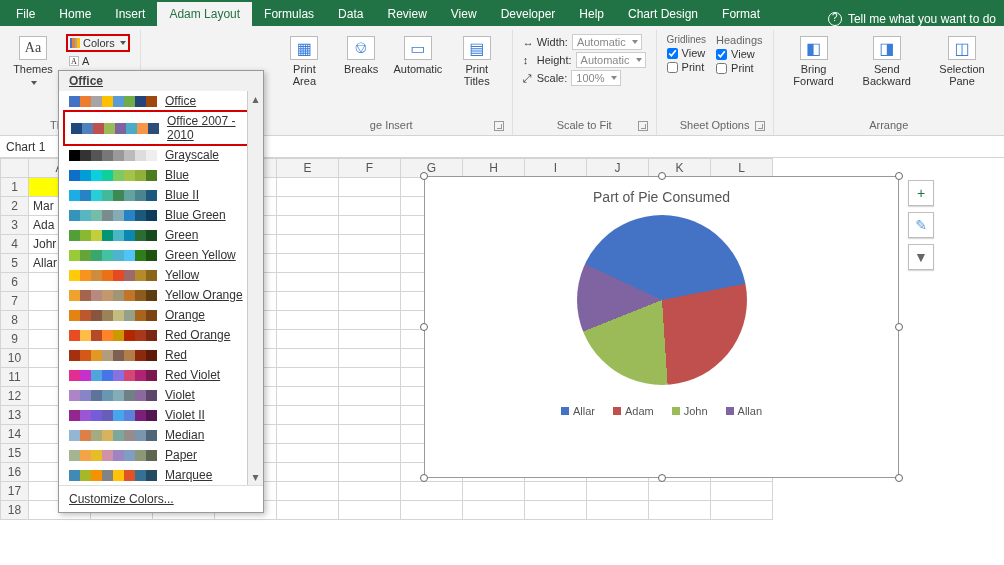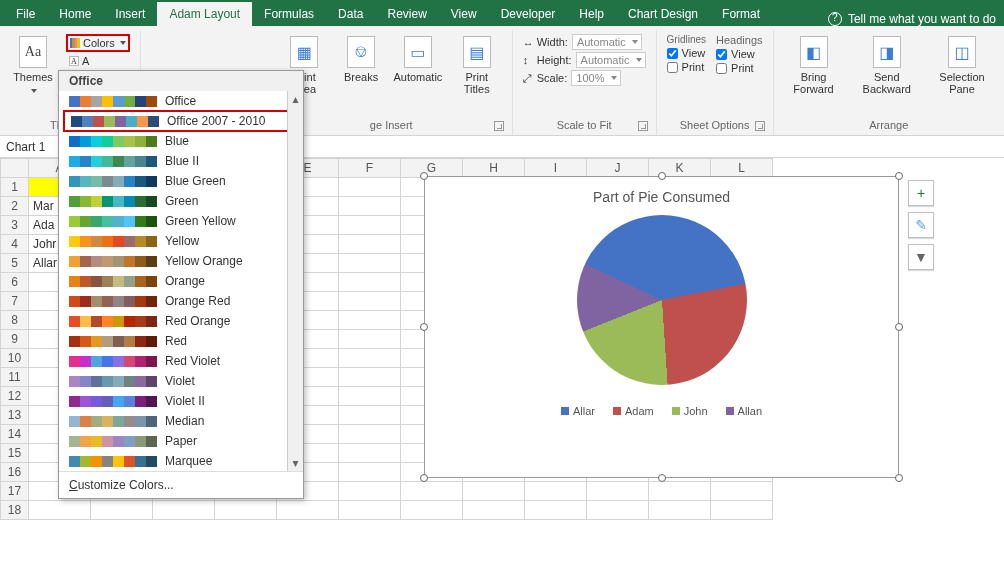--- a/index.html
+++ b/index.html
@@ -15,21 +15,21 @@
 
   
   .ribbon { background: #f3f3f3; height: 110px; border-bottom: 1px solid #d4d4d4; display:flex; padding:4px 0 0 6px; gap:0; position:relative; }
   .group { display:flex; flex-direction:column; height:100%; padding:0 10px; border-right:1px solid #e0e0e0; position:relative; }
   .group-body { flex:1; display:flex; align-items:flex-start; gap:10px; padding-top:2px; }
   .group-label { text-align:center; font-size:11px; color:#666; padding-bottom:4px; position:relative; }
   .dlg-launcher { position:absolute; right:8px; bottom:4px; width:10px; height:10px; border:1px solid #999; }
   .dlg-launcher:after { content:""; position:absolute; right:1px; bottom:1px; width:4px; height:4px; border-right:1px solid #999; border-bottom:1px solid #999; }
 
   .btn-big { display:flex; flex-direction:column; align-items:center; gap:3px; padding:4px 2px; min-width:46px; cursor:pointer; }
-  .btn-big .icn { width:28px; height:32px; background:#fff; border:1px solid #bbb; display:flex; align-items:center; justify-content:center; font-size:16px; color:#3b7dd8; }
+  .btn-big .icn { width:28px; height:24px; background:#fff; border:1px solid #bbb; display:flex; align-items:center; justify-content:center; font-size:16px; color:#3b7dd8; }
   .btn-big .lbl { font-size:11px; text-align:center; line-height:1.1; }
 
   .themes .icn { position:relative; }
   .themes .icn span { font-family: Georgia, serif; font-size:14px; color:#444; }
   .themes-stack { display:flex; flex-direction:column; gap:2px; padding-top:2px; }
   .small-row { display:flex; align-items:center; gap:3px; padding:1px 3px; font-size:11px; cursor:pointer; }
   .small-row .sw { width:10px; height:10px; display:inline-block; }
 
   .colors-btn { border:2px solid #d40000; padding:1px 2px; }
   .colors-btn .sw { background:linear-gradient(90deg,#4472c4 0 25%,#ed7d31 25% 50%,#a5a5a5 50% 75%,#ffc000 75% 100%); }
@@ -50,21 +50,21 @@
   .grid-wrap { position:relative; height: calc(565px - 26px - 110px - 22px); overflow:hidden; }
   table.sheet { border-collapse:collapse; table-layout:fixed; }
   .sheet th, .sheet td { border:1px solid #d4d4d4; height:19px; font-size:12px; padding:0 4px; text-align:left; background:#fff; }
   .sheet thead th { background:#f3f3f3; text-align:center; font-weight:normal; color:#555; }
   .sheet .rowhdr { background:#f3f3f3; text-align:center; color:#555; width:28px; }
   .sheet thead th.corner { width:28px; }
   .colw { width:62px; }
   .a-hl { background:#ffff00 !important; }
 
   
-  .colors-dropdown { position:absolute; left:58px; top:70px; width:246px; background:#fff; border:1px solid #999; box-shadow:2px 2px 6px rgba(0,0,0,.25); z-index:20; }
+  .colors-dropdown { position:absolute; left:58px; top:70px; width:206px; background:#fff; border:1px solid #999; box-shadow:2px 2px 6px rgba(0,0,0,.25); z-index:20;text-decoration:underline; }
   .dd-header { background:#f0f0f0; padding:3px 10px; font-weight:bold; font-size:12px; color:#444; }
   .dd-list { max-height:430px; overflow:hidden; position:relative; }
   .dd-scroll { position:absolute; right:0; top:0; bottom:0; width:16px; background:#f0f0f0; border-left:1px solid #ccc; }
   .dd-scroll .ar { height:16px; display:flex;align-items:center;justify-content:center;color:#666; }
   .dd-item { display:flex; align-items:center; gap:8px; padding:3px 10px; font-size:12px; cursor:pointer; }
   .dd-item.selected { border:2px solid #d40000; margin:-1px 4px; padding:2px 6px; }
   .swatches { display:flex; }
   .swatches span { width:11px; height:11px; }
   .dd-foot { border-top:1px solid #ddd; padding:6px 10px; font-size:12px; }
 
@@ -597,20 +597,33 @@
           <span style="background: rgb(155, 187, 89);"></span>
           <span style="background: rgb(128, 100, 162);"></span>
           <span style="background: rgb(75, 172, 198);"></span>
           <span style="background: rgb(247, 150, 70);"></span>
           <span style="background: rgb(44, 77, 117);"></span>
         </div>
         <span>Office 2007 - 2010</span>
       </div>
       <div class="dd-item">
         <div class="swatches">
+          <span style="background: rgb(0, 0, 0);"></span>
+          <span style="background: rgb(51, 51, 51);"></span>
+          <span style="background: rgb(85, 85, 85);"></span>
+          <span style="background: rgb(119, 119, 119);"></span>
+          <span style="background: rgb(153, 153, 153);"></span>
+          <span style="background: rgb(187, 187, 187);"></span>
+          <span style="background: rgb(221, 221, 221);"></span>
+          <span style="background: rgb(238, 238, 238);"></span>
+        </div>
+        <span>Grayscale</span>
+      </div>
+      <div class="dd-item">
+        <div class="swatches">
           <span style="background: rgb(15, 111, 198);"></span>
           <span style="background: rgb(0, 157, 217);"></span>
           <span style="background: rgb(11, 208, 217);"></span>
           <span style="background: rgb(16, 207, 155);"></span>
           <span style="background: rgb(124, 202, 98);"></span>
           <span style="background: rgb(165, 194, 73);"></span>
           <span style="background: rgb(143, 176, 57);"></span>
           <span style="background: rgb(77, 123, 31);"></span>
         </div>
         <span>Blue</span>
@@ -701,33 +714,20 @@
           <span style="background: rgb(155, 131, 87);"></span>
           <span style="background: rgb(194, 188, 128);"></span>
           <span style="background: rgb(148, 160, 136);"></span>
           <span style="background: rgb(168, 99, 29);"></span>
           <span style="background: rgb(122, 68, 18);"></span>
         </div>
         <span>Orange</span>
       </div>
       <div class="dd-item">
         <div class="swatches">
-          <span style="background: rgb(211, 72, 23);"></span>
-          <span style="background: rgb(155, 45, 31);"></span>
-          <span style="background: rgb(162, 142, 106);"></span>
-          <span style="background: rgb(149, 98, 81);"></span>
-          <span style="background: rgb(145, 132, 133);"></span>
-          <span style="background: rgb(133, 93, 93);"></span>
-          <span style="background: rgb(161, 57, 19);"></span>
-          <span style="background: rgb(110, 37, 11);"></span>
-        </div>
-        <span>Orange Red</span>
-      </div>
-      <div class="dd-item">
-        <div class="swatches">
           <span style="background: rgb(232, 76, 34);"></span>
           <span style="background: rgb(255, 189, 71);"></span>
           <span style="background: rgb(182, 73, 38);"></span>
           <span style="background: rgb(255, 132, 39);"></span>
           <span style="background: rgb(204, 153, 0);"></span>
           <span style="background: rgb(178, 38, 0);"></span>
           <span style="background: rgb(168, 56, 26);"></span>
           <span style="background: rgb(122, 38, 17);"></span>
         </div>
         <span>Red Orange</span>

